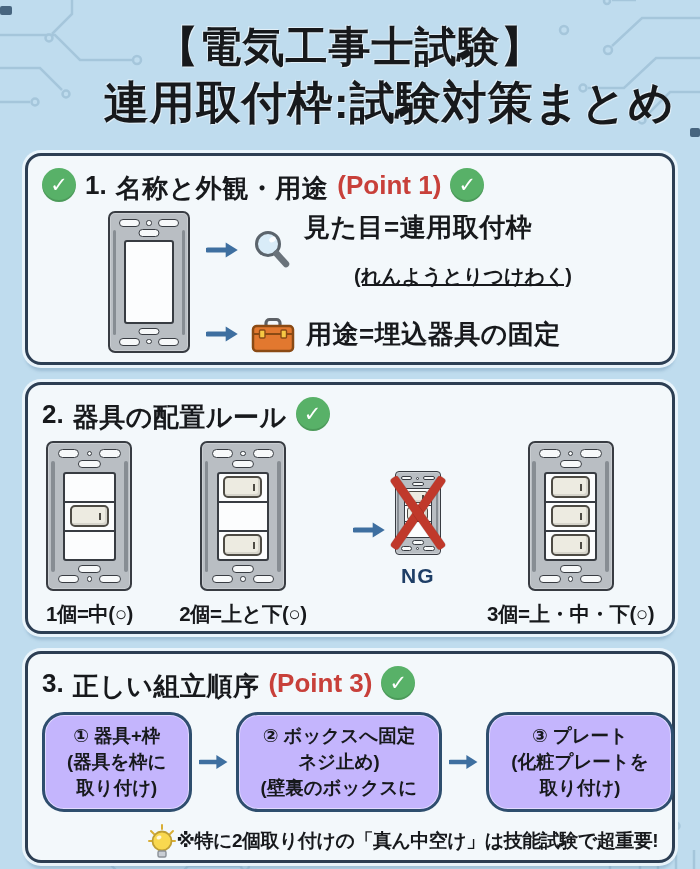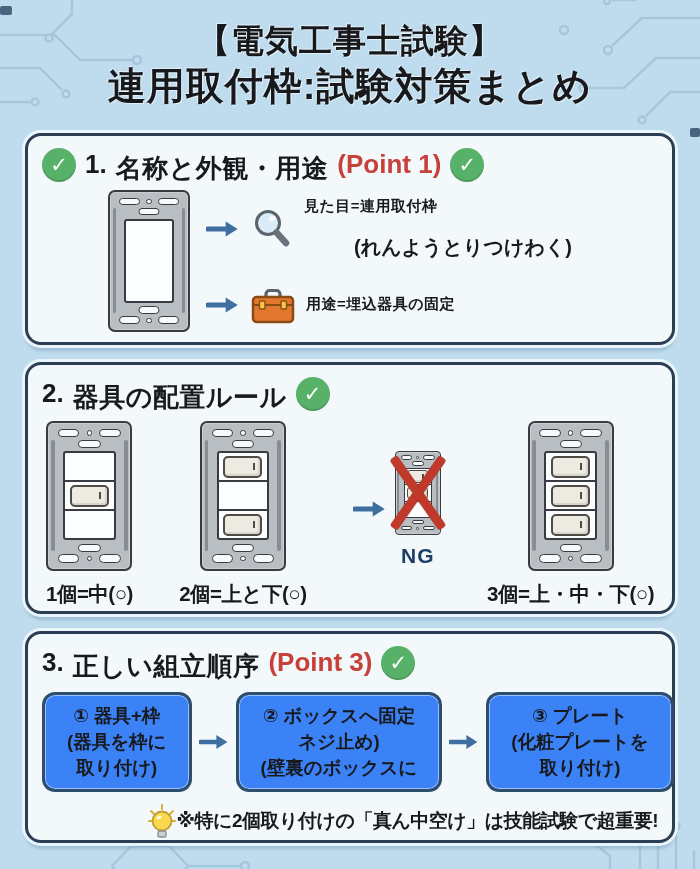--- a/index.html
+++ b/index.html
@@ -9,24 +9,24 @@
     background:#bfdcee;
     overflow:hidden;
     font-weight:bold;
     color:#17191c;
   }
   .page { position:relative; width:700px; height:869px; padding:14px 25px 0; }
   .deco { position:absolute; inset:0; z-index:0; }
 
   
   .titles { position:relative; z-index:1; text-align:center; margin:6px 0 22px; }
-  .title-l1 { font-size:33px; line-height:1.28; letter-spacing:1px;
+  .title-l1 { font-size:42px; line-height:1.28; letter-spacing:1px;
     text-shadow:1px 1px 0 rgba(255,255,255,.55), -1px -1px 0 rgba(255,255,255,.55); }
-  .title-l2 { font-size:38px; line-height:1.28; letter-spacing:1px;
-    text-shadow:1px 1px 0 rgba(255,255,255,.55), -1px -1px 0 rgba(255,255,255,.55); }
+  .title-l2 { font-size:45px; line-height:1.28; letter-spacing:1px;
+    text-shadow:1px 1px 0 rgba(255,255,255,.55), -1px -1px 0 rgba(255,255,255,.55);text-align:right; }
 
   
   .card {
     position:relative; z-index:1;
     background:#f3f8fb;
     border:3.5px solid #2c3e53;
     border-radius:16px;
     box-shadow:0 0 0 3px rgba(236,246,252,.95), 0 6px 3px rgba(104,144,176,.38);
     margin-bottom:17px;
     padding:8px 14px 10px;
@@ -75,34 +75,34 @@
   .cross { position:absolute; inset:1px; z-index:3; }
   .xbar { position:absolute; left:50%; top:50%; width:9px; height:108%;
           background:#c0392b; border-radius:3px; box-shadow:0 0 0 .5px rgba(0,0,0,.15); }
   .xbar-a { transform:translate(-50%,-50%) rotate(35deg); }
   .xbar-b { transform:translate(-50%,-50%) rotate(-35deg); }
 
   
   .s1-body { display:flex; align-items:center; gap:16px; margin-top:4px; padding-left:66px; }
   .s1-rows { display:flex; flex-direction:column; gap:24px; }
   .s1-row { display:flex; align-items:center; gap:11px; }
-  .s1-text { font-size:15px; letter-spacing:.5px; white-space:nowrap; }
-  .s1-sub { font-size:20px; padding-left:50px; margin-top:18px; white-space:nowrap; }
+  .s1-text { font-size:26px; letter-spacing:.5px; white-space:nowrap; }
+  .s1-sub { font-size:20px; padding-left:50px; margin-top:18px; white-space:nowrap;text-decoration:underline; }
 
   
   .s2-row { display:flex; align-items:flex-start; justify-content:space-between;
             margin-top:6px; padding:0 4px; }
   .s2-col { display:flex; flex-direction:column; align-items:center; gap:9px; }
   .s2-label { font-size:20.5px; white-space:nowrap; letter-spacing:-.5px; }
   .s2-mid { display:flex; align-items:center; gap:8px; margin-top:30px; }
   .ng-label { color:#1e3e66; font-size:21px; letter-spacing:1px; }
 
   
   .s3-row { display:flex; align-items:center; justify-content:space-between; gap:7px; margin-top:8px; }
-  .step { background:#3b82f6; border:3px solid #2e4e6e; border-radius:13px;
+  .step { background:#c4b5fd; border:3px solid #2e4e6e; border-radius:22px;
           padding:8px 22px; text-align:center; font-size:18.5px; line-height:1.4;
           white-space:nowrap; box-shadow:inset 0 0 0 1px rgba(255,255,255,.5); }
   .step-1, .step-3 { flex:1 1 0; }
   .step-2 { flex:1.16 1 0; }
   .note-row { display:flex; align-items:center; justify-content:flex-end; margin-top:11px; }
   .note-text { font-size:19px; white-space:nowrap; letter-spacing:-.5px; }
 
   .arrow { flex:0 0 auto; }
   .icon  { flex:0 0 auto; }
 </style>

